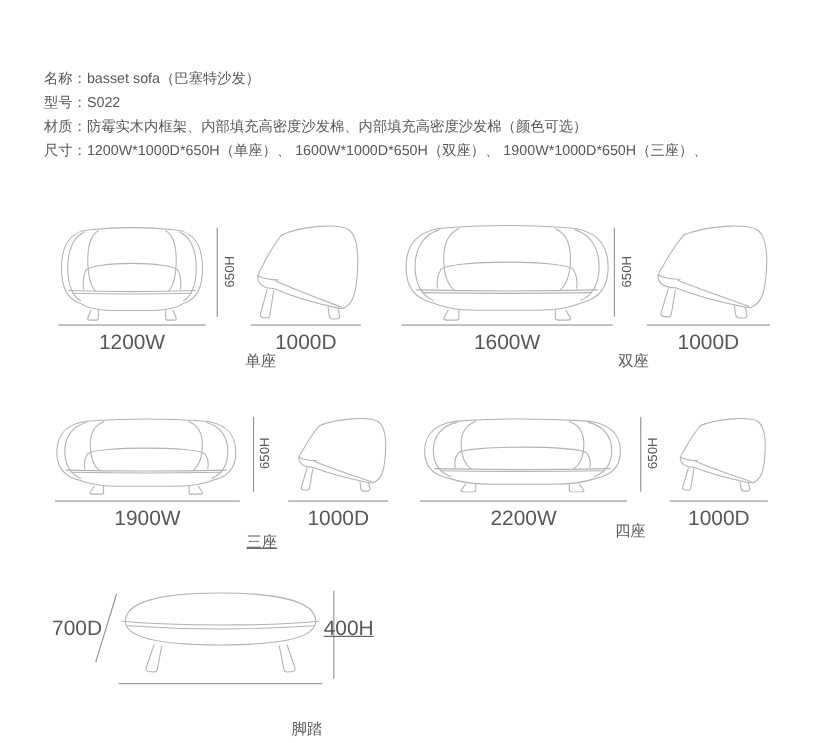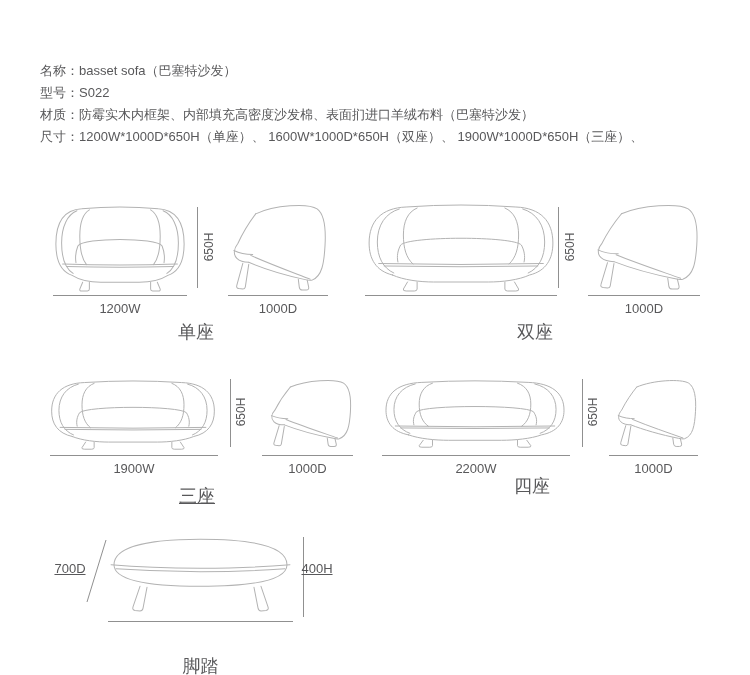--- a/index.html
+++ b/index.html
@@ -9,24 +9,24 @@
   }
   
   .hdr{position:absolute;left:40px;top:16px;width:690px;font-size:13px;line-height:22px;color:#58585a;}
   .hdr .ln{white-space:nowrap;}
   .hdr .ln.indent{padding-left:46px;}
   
   .grp{position:absolute;}
   .art{position:absolute;display:block;}
   .dimline{position:absolute;height:1px;background:#909090;}
   .vdim{position:absolute;width:1px;background:#909090;}
-  .dimlabel{position:absolute;font-size:13px;color:#58585a;text-align:center;white-space:nowrap;}
+  .dimlabel{position:absolute;font-size:19px;color:#58585a;text-align:center;white-space:nowrap;}
   .rotlabel{position:absolute;font-size:12px;color:#58585a;text-align:center;white-space:nowrap;
             transform:rotate(-90deg);transform-origin:center center;height:14px;line-height:14px;}
-  .gname{position:absolute;font-size:18px;color:#58585a;text-align:center;white-space:nowrap;}
+  .gname{position:absolute;font-size:14px;color:#58585a;text-align:right;white-space:nowrap;}
   .divider{position:absolute;left:50px;top:668px;width:650px;height:2px;background:#7d7d7d;}
   svg *{vector-effect:non-scaling-stroke;}
 </style>
 </head>
 <body>
 
 <svg width="0" height="0" style="position:absolute" aria-hidden="true">
   <defs>
     <symbol id="sym-front" viewBox="0 0 140 92" preserveAspectRatio="none">
       <g fill="none" stroke="#b3b3b3" stroke-width="1" stroke-linecap="round">
@@ -65,21 +65,21 @@
       <path d="M 22,2 L 3,64" fill="none" stroke="#909090" stroke-width="1"></path>
     </symbol>
   </defs>
 </svg>
 
 <div class="sheet">
 
   <div class="hdr">
     <div class="ln"><span>名称：</span><span>basset sofa（巴塞特沙发）</span></div>
     <div class="ln"><span>型号：</span><span>S022</span></div>
-    <div class="ln"><span>材质：</span><span>防霉实木内框架、内部填充高密度沙发棉、表面扪进口羊绒布料（巴塞特沙发）</span></div>
+    <div class="ln"><span>材质：</span><span>防霉实木内框架、内部填充高密度沙发棉、内部填充高密度沙发棉（颜色可选）</span></div>
     <div class="ln"><span>尺寸：</span><span>1200W*1000D*650H（单座）、 1600W*1000D*650H（双座）、 1900W*1000D*650H（三座）、</span></div>
   </div>
 
   <div class="grp" style="left:45px;top:155px;width:290px;height:140px;">
     <svg class="art" style="left:8px;top:3px;" width="134" height="90">
         <use href="#sym-front"></use>
       </svg>
     <div class="vdim" style="left:152px;top:8px;height:81px;"></div>
     <div class="rotlabel" style="left:144px;top:41px;width:40px;">650H</div>
     <svg class="art" style="left:178px;top:2px;" width="105" height="91">
@@ -95,20 +95,21 @@
   <div class="grp" style="left:360px;top:155px;width:345px;height:140px;">
     <svg class="art" style="left:5px;top:1px;" width="192" height="92">
         <use href="#sym-front"></use>
       </svg>
     <div class="vdim" style="left:198px;top:8px;height:81px;"></div>
     <div class="rotlabel" style="left:190px;top:41px;width:40px;">650H</div>
     <svg class="art" style="left:226px;top:2px;" width="114" height="90">
         <use href="#sym-side"></use>
       </svg>
     <div class="dimline" style="left:5px;top:96px;width:192px;"></div>
+    <div class="dimlabel" style="left:5px;top:102px;width:192px;">1600W</div>
     <div class="dimline" style="left:228px;top:96px;width:112px;"></div>
     <div class="dimlabel" style="left:228px;top:102px;width:112px;">1000D</div>
     <div class="gname" style="left:120px;top:121px;width:110px;">双座</div>
   </div>
 
   <div class="grp" style="left:40px;top:330px;width:320px;height:130px;">
     <svg class="art" style="left:8px;top:3px;" width="170" height="73">
         <use href="#sym-front"></use>
       </svg>
     <div class="vdim" style="left:190px;top:5px;height:68px;"></div>
@@ -133,21 +134,21 @@
         <use href="#sym-side"></use>
       </svg>
     <div class="dimline" style="left:7px;top:81px;width:188px;"></div>
     <div class="dimlabel" style="left:7px;top:87px;width:188px;">2200W</div>
     <div class="dimline" style="left:234px;top:81px;width:89px;"></div>
     <div class="dimlabel" style="left:234px;top:87px;width:89px;">1000D</div>
     <div class="gname" style="left:102px;top:100px;width:110px;">四座</div>
   </div>
 
   <div class="grp" style="left:40px;top:480px;width:320px;height:150px;">
-    <div class="dimlabel" style="left:2px;top:37px;width:56px;text-decoration:underline;">700D</div>
+    <div class="dimlabel" style="left:2px;top:37px;width:56px;">700D</div>
     <svg class="art" style="left:44px;top:14px;" width="24" height="66">
         <use href="#sym-slant"></use>
       </svg>
     <svg class="art" style="left:68px;top:10px;" width="185" height="80">
         <use href="#sym-stool"></use>
       </svg>
     <div class="vdim" style="left:263px;top:13px;height:80px;"></div>
     <div class="dimlabel" style="left:247px;top:37px;width:60px;text-decoration:underline;">400H</div>
     <div class="dimline" style="left:68px;top:97px;width:185px;"></div>
     <div class="gname" style="left:68px;top:130px;width:185px;">脚踏</div>

